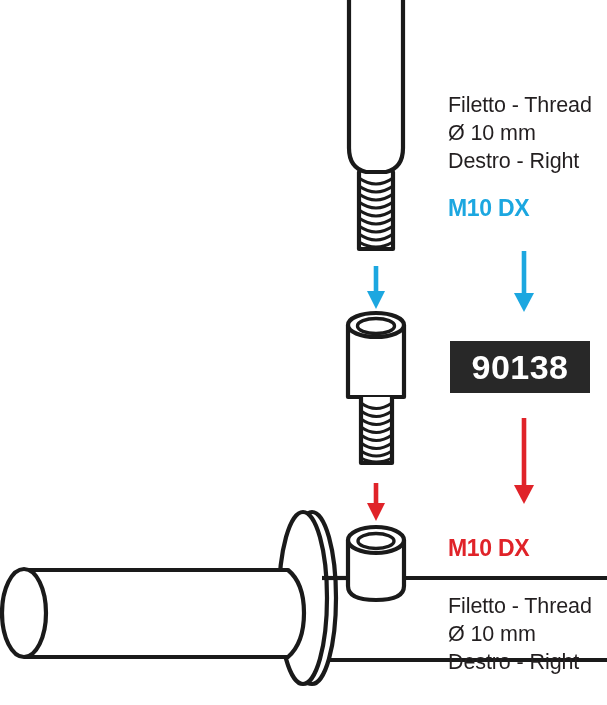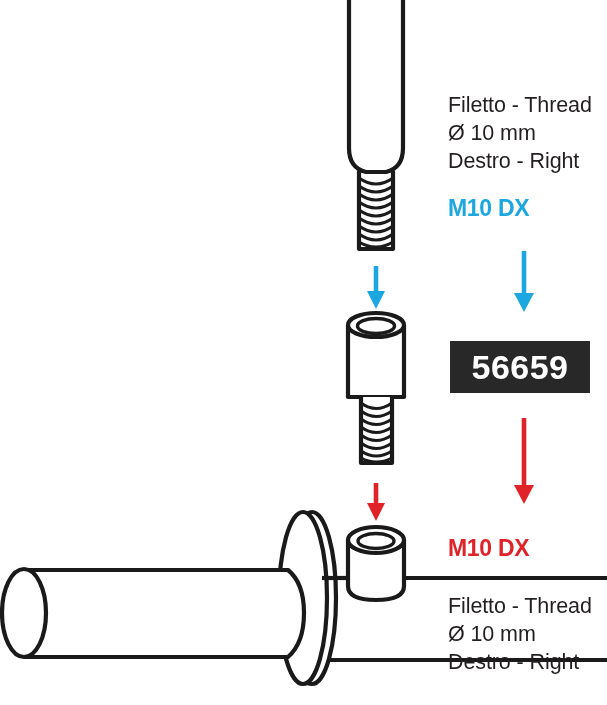--- a/index.html
+++ b/index.html
@@ -152,21 +152,21 @@
 
   <div class="txt-block" style="left:448px; top:91px;">
     <div class="spec-line">Filetto - Thread</div>
     <div class="spec-line">Ø 10 mm</div>
     <div class="spec-line">Destro - Right</div>
   </div>
 
   <div class="txt-block code-strong code-cyan" style="left:448px; top:195px;">M10 DX</div>
 
   <div id="part-number-box" style="left:450px; top:341px; width:140px; height:52px;">
-    <span id="part-number-text">56659</span>
+    <span id="part-number-text">90138</span>
   </div>
 
   <div class="txt-block code-strong code-red" style="left:448px; top:535px;">M10 DX</div>
 
   <div class="txt-block" style="left:448px; top:592px;">
     <div class="spec-line">Filetto - Thread</div>
     <div class="spec-line">Ø 10 mm</div>
     <div class="spec-line">Destro - Right</div>
   </div>
 

